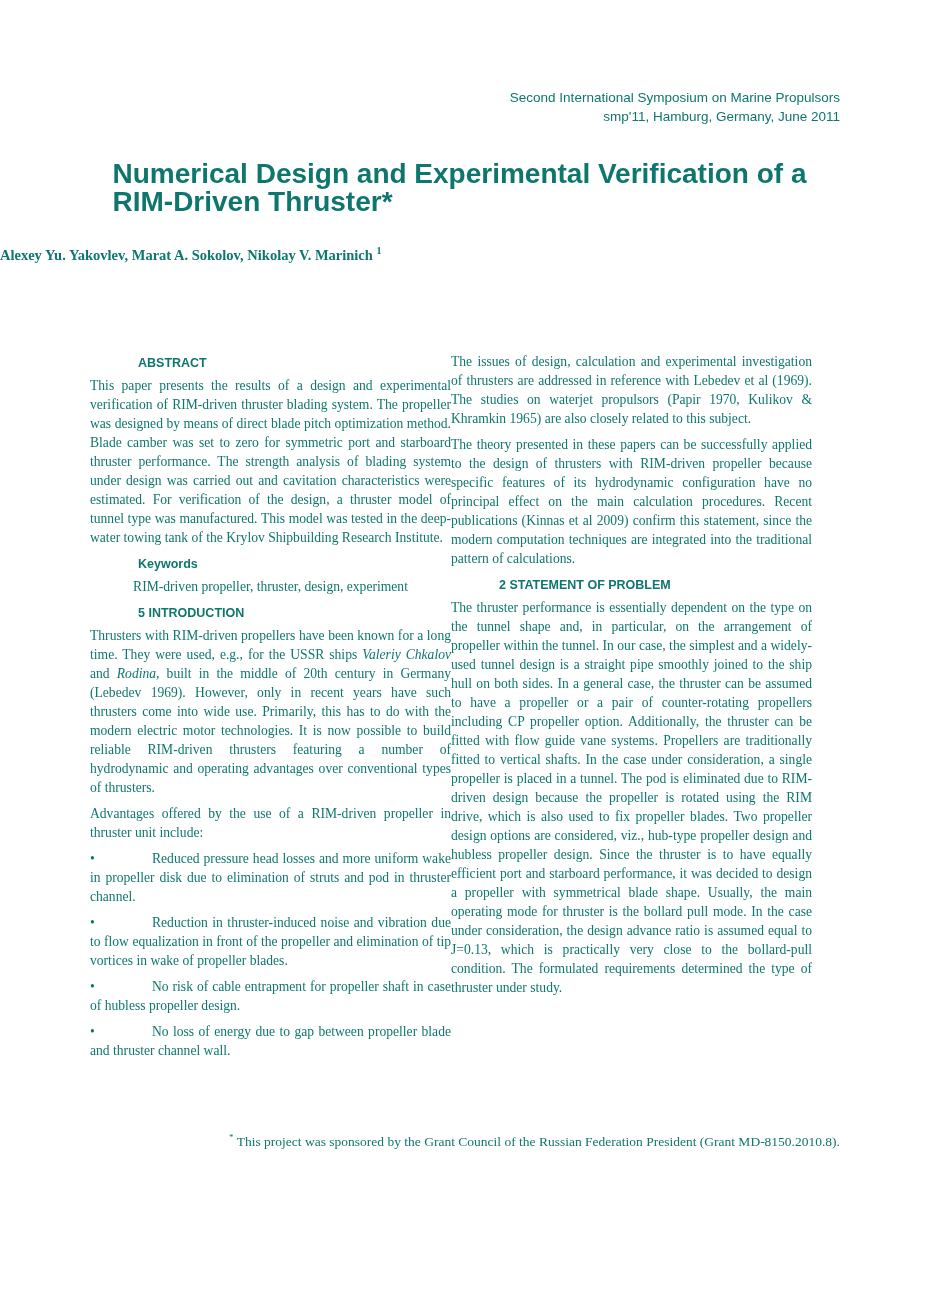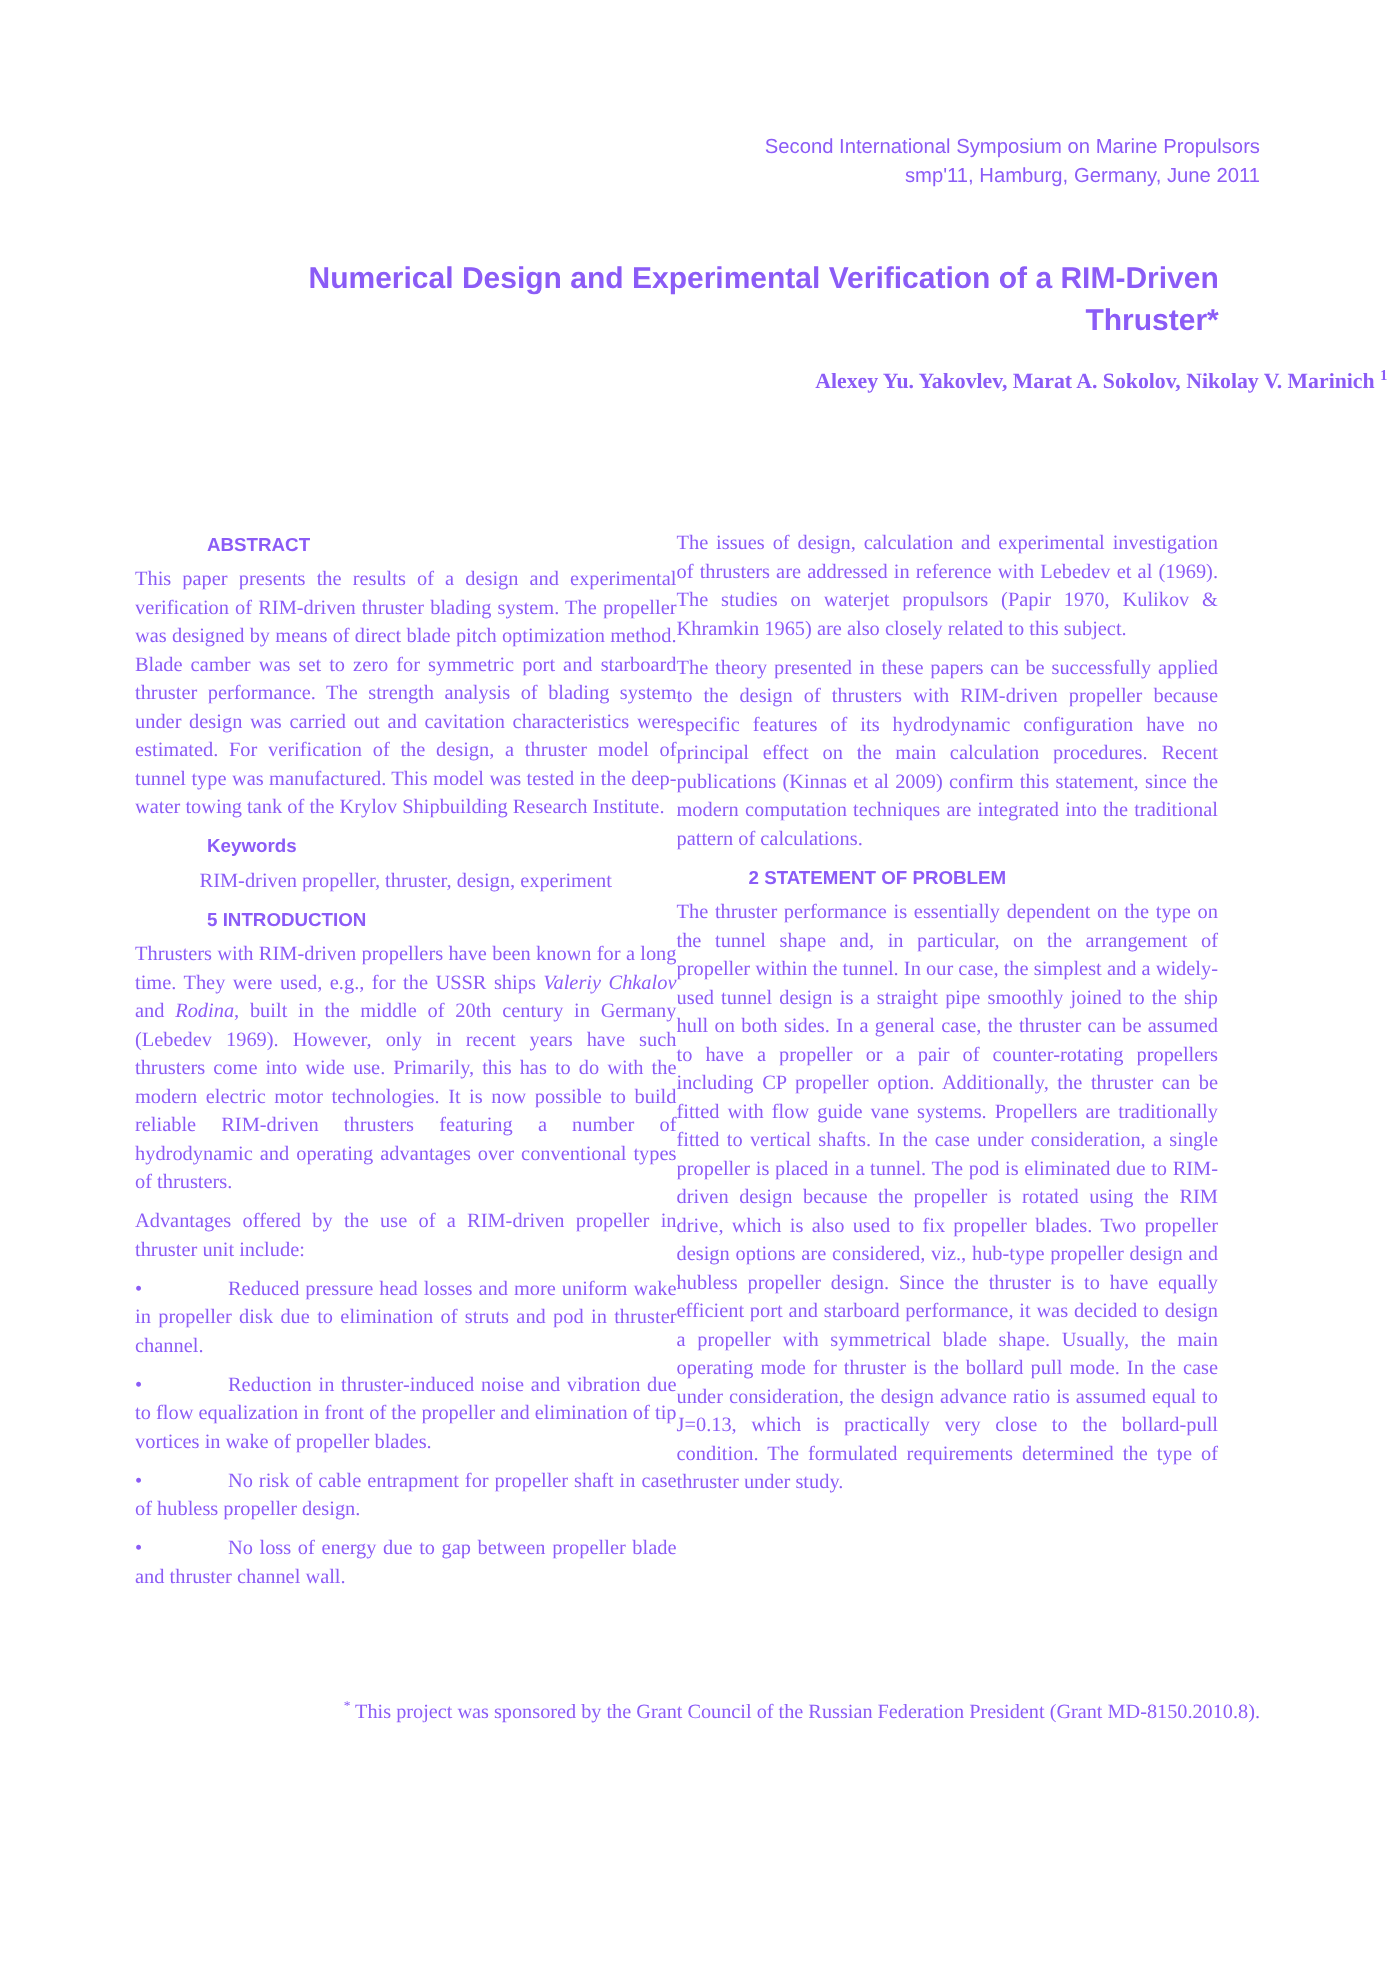--- a/index.html
+++ b/index.html
@@ -2,56 +2,56 @@
 <html><head>
 <meta charset="utf-8">
 <style>
   * { margin: 0; padding: 0; box-sizing: border-box; }
   html, body { background: #ffffff; }
   .page {
     position: relative;
     width: 925px;
     height: 1309px;
     background: #ffffff;
-    color: #8b5cf6;
+    color: #0f766e;
     font-family: "Liberation Serif", "DejaVu Serif", serif;
     overflow: hidden;
     margin: 0 auto;
   }
   
   .conf-header {
     position: absolute;
     top: 88px;
     right: 85px;
     text-align: right;
     font-family: "Liberation Sans", "DejaVu Sans", sans-serif;
     font-size: 13.5px;
     line-height: 19px;
   }
   
   .paper-title {
     position: absolute;
     top: 160px;
     left: 0;
     right: 0;
-    margin: 12px auto;
+    margin: 0 auto;
     max-width: 700px;
-    text-align: right;
+    text-align: left;
     font-family: "Liberation Sans", "DejaVu Sans", sans-serif;
     font-weight: bold;
-    font-size: 20px;
+    font-size: 28px;
     line-height: 28px;
   }
   
   .authors-line {
     position: absolute;
     top: 245px;
     left: 0;
     right: 0;
-    text-align: right;
+    text-align: left;
     font-weight: bold;
     font-size: 14.5px;
   }
   .authors-line sup { font-size: 10px; }
   
   .affiliation-line {
     position: absolute;
     top: 292px;
     left: 0;
     right: 0;

